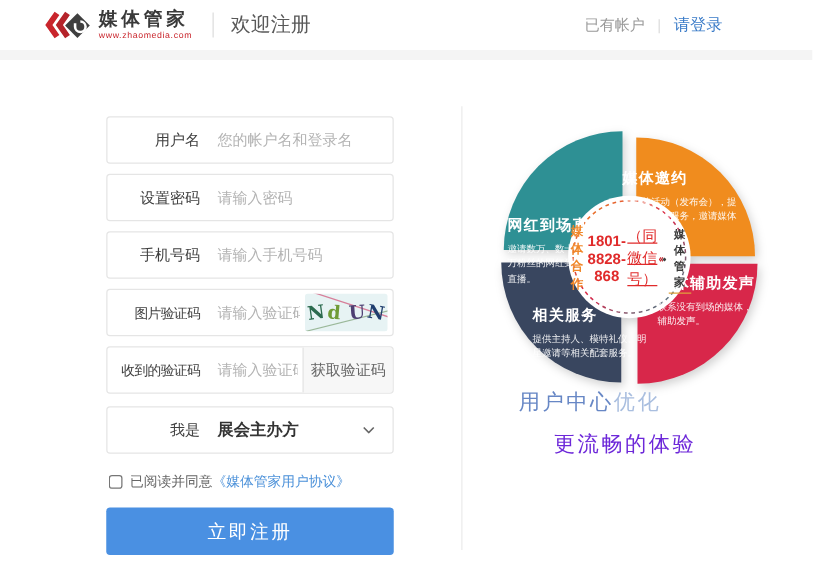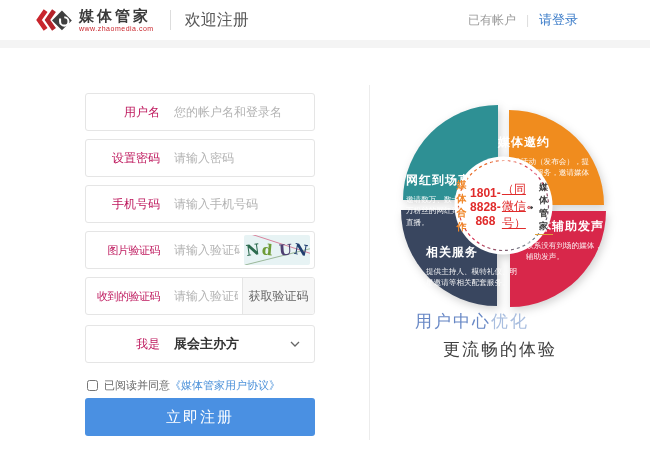--- a/index.html
+++ b/index.html
@@ -27,21 +27,21 @@
   .pipe { color:#ddd; margin:0 10px; }
   .login-link { color:#3a7bc8; font-size:13px; text-decoration:none; cursor:pointer; }
 
   
   .form-col { position:absolute; left:85px; top:93px; width:230px; }
   .field {
     display:flex; align-items:center; height:38px; margin-bottom:8px;
     border:1px solid #e5e5e5; border-radius:3px; background:#fff; overflow:hidden;
   }
   .field .flabel {
-    width:68px; flex:none; text-align:right; font-size:12px; color:#be185d; margin-left:6px;
+    width:68px; flex:none; text-align:right; font-size:12px; color:#404040; margin-left:6px;
   }
   .field .flabel.small { font-size:11px; letter-spacing:-0.5px; }
   .field input[type=text], .field input[type=password] {
     flex:1; min-width:0; border:none; outline:none; font-size:12px; color:#ef4444;
     padding:0 4px 0 14px; font-family:inherit; background:transparent;
   }
   .field input::placeholder { color:#b3b3b3; opacity:1; }
   .captcha-img {
     position:relative; flex:none; width:66px; height:30px; margin-right:4px;
     background:#e7f3f4; border-radius:2px; display:flex; align-items:center; justify-content:center;
@@ -59,21 +59,21 @@
     flex:none; width:72px; height:38px; background:#f7f7f7; border:none;
     border-left:1px solid #e5e5e5; color:#666; font-size:12px; cursor:pointer; font-family:inherit;
   }
   .role-field { margin-top:10px; cursor:pointer; position:relative; }
   .role-value { flex:1; font-size:13px; font-weight:bold; color:#333; padding-left:14px; }
   .chevron-down { flex:none; margin-right:14px; width:10px; height:6px; }
   .agree-row { display:flex; align-items:center; margin-top:15px; font-size:11px; color:#666; }
   .agree-row input { width:11px; height:11px; margin:0 6px 0 2px; cursor:pointer; }
   .agree-link { color:#4a90d9; text-decoration:none; cursor:pointer; }
   .submit-btn {
-    margin-top:5px; width:230px; height:38px; background:#4a90e2; color:#fff;
+    margin-top:13px; width:230px; height:38px; background:#4a90e2; color:#fff;
     border:none; border-radius:3px; font-size:15px; letter-spacing:2px; cursor:pointer; font-family:inherit;
   }
 
   
   .v-divider { position:absolute; left:369px; top:85px; width:1px; height:355px; background:#ececec; }
 
   
   .diagram { position:absolute; left:390px; top:90px; width:240px; height:240px; }
   .diagram svg.wheel { position:absolute; left:0; top:0; filter:drop-shadow(2px 3px 4px rgba(0,0,0,.18)); }
   .seg-label { position:absolute; color:#fff; }
@@ -89,21 +89,21 @@
   }
   .cc-line1 { color:#f0882a; font-size:10px; font-weight:bold; letter-spacing:1px; }
   .cc-phone { color:#e02b2b; font-size:12px; font-weight:bold; margin-top:2px; }
   .cc-line3 { color:#e02b2b; font-size:12px; margin-top:1px;text-decoration:underline; }
   .cc-brand { display:flex; align-items:center; margin-top:4px; gap:2px; }
   .cc-brand-text { font-size:9px; font-weight:bold; color:#3a3a3a; letter-spacing:1px; border-bottom:1px solid #e0a23c; padding-bottom:1px; }
 
   .tagline { position:absolute; left:415px; top:310px; font-size:17px; letter-spacing:2px; }
   .tag-a { color:#6787c5; }
   .tag-b { color:#a9bedf; }
-  .tag-line2 { color:#404040; margin-top:5px; padding-left:28px; }
+  .tag-line2 { color:#6d28d9; margin-top:11px; padding-left:28px; }
 </style>
 </head>
 <body>
 
 <div class="page">
 
   <div class="header">
     <div class="logo">
       <svg width="38" height="28" viewBox="0 0 40 30">
         <polyline points="11,5 4,15 11,25" stroke="#c9252c" stroke-width="5" fill="none"></polyline>

